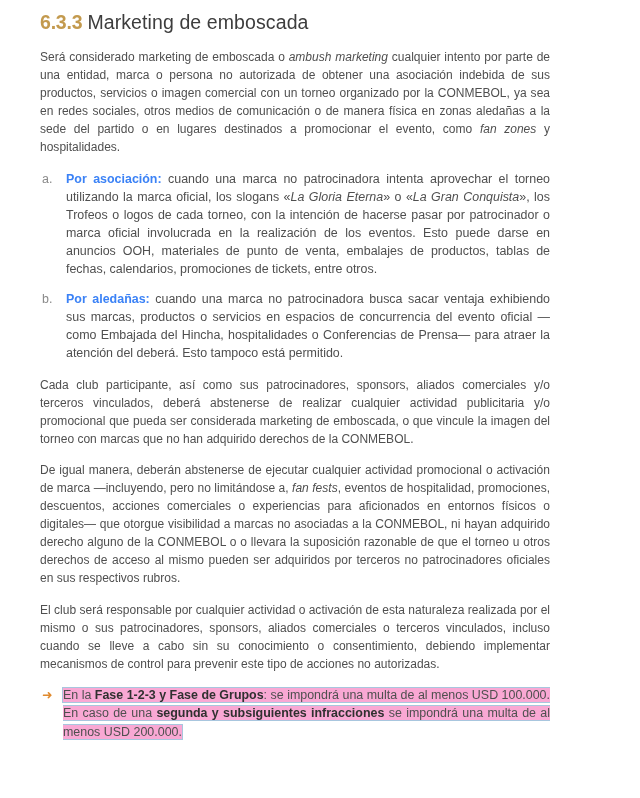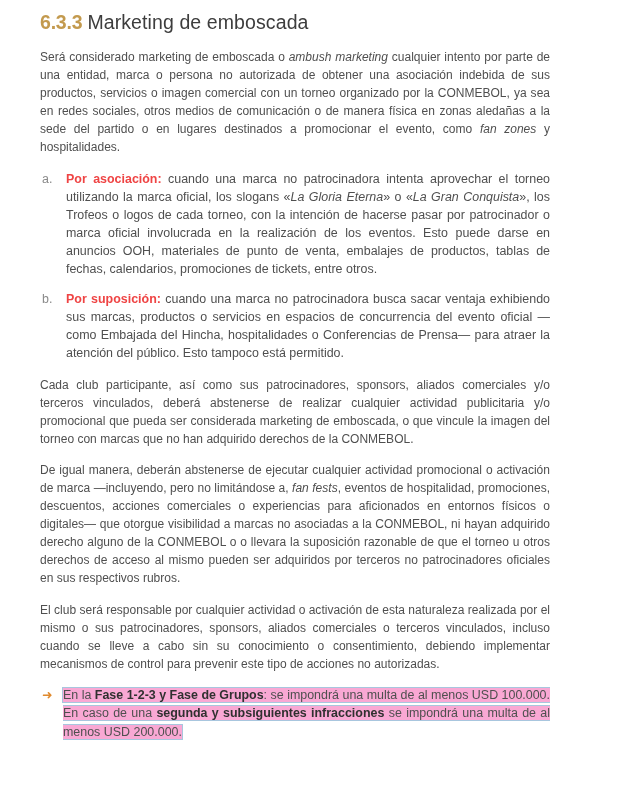--- a/index.html
+++ b/index.html
@@ -49,21 +49,21 @@
     margin: 0 0 13px 0;
     font-size: 12px;
     line-height: 18.1px;
     text-align: justify;
     color: #4f4f4f;
     letter-spacing: 0.01px;
   }
   p.body:last-child { margin-bottom: 0; }
 
   em.it { font-style: italic; }
-  b.bd  { font-weight: 700; color: #ef4444; }
+  b.bd  { font-weight: 700; color: #3b82f6; }
 
   a.mail {
     color: #5cc2f2;
     text-decoration: underline;
     text-decoration-color: #5cc2f2;
   }
 
   
   ol.alpha {
     list-style: none;
@@ -132,21 +132,21 @@
   </h2>
 
   <p class="body"><span>Será considerado marketing de emboscada o </span><em class="it">ambush marketing</em><span> cualquier intento por parte de una entidad, marca o persona no autorizada de obtener una asociación indebida de sus productos, servicios o imagen comercial con un torneo organizado por la CONMEBOL, ya sea en redes sociales, otros medios de comunicación o de manera física en zonas aledañas a la sede del partido o en lugares destinados a promocionar el evento, como </span><em class="it">fan zones</em><span> y hospitalidades.</span></p>
 
 
   <ol class="alpha">
     <li>
       <span class="marker">a.</span><b class="bd">Por asociación:</b><span> cuando una marca no patrocinadora intenta aprovechar el torneo utilizando la marca oficial, los slogans «</span><em class="it">La Gloria Eterna</em><span>» o «</span><em class="it">La Gran Conquista</em><span>», los Trofeos o logos de cada torneo, con la intención de hacerse pasar por patrocinador o marca oficial involucrada en la realización de los eventos. Esto puede darse en anuncios OOH, materiales de punto de venta, embalajes de productos, tablas de fechas, calendarios, promociones de tickets, entre otros.</span>
     </li>
     <li>
-      <span class="marker">b.</span><b class="bd">Por suposición:</b><span> cuando una marca no patrocinadora busca sacar ventaja exhibiendo sus marcas, productos o servicios en espacios de concurrencia del evento oficial —como Embajada del Hincha, hospitalidades o Conferencias de Prensa— para atraer la atención del público. Esto tampoco está permitido.</span>
+      <span class="marker">b.</span><b class="bd">Por aledañas:</b><span> cuando una marca no patrocinadora busca sacar ventaja exhibiendo sus marcas, productos o servicios en espacios de concurrencia del evento oficial —como Embajada del Hincha, hospitalidades o Conferencias de Prensa— para atraer la atención del deberá. Esto tampoco está permitido.</span>
     </li>
   </ol>
 
   <p class="body">Cada club participante, así como sus patrocinadores, sponsors, aliados comerciales y/o terceros vinculados, deberá abstenerse de realizar cualquier actividad publicitaria y/o promocional que pueda ser considerada marketing de emboscada, o que vincule la imagen del torneo con marcas que no han adquirido derechos de la CONMEBOL.</p>
 
   <p class="body"><span>De igual manera, deberán abstenerse de ejecutar cualquier actividad promocional o activación de marca —incluyendo, pero no limitándose a, </span><em class="it">fan fests</em><span>, eventos de hospitalidad, promociones, descuentos, acciones comerciales o experiencias para aficionados en entornos físicos o digitales— que otorgue visibilidad a marcas no asociadas a la CONMEBOL, ni hayan adquirido derecho alguno de la CONMEBOL o o llevara la suposición razonable de que el torneo u otros derechos de acceso al mismo pueden ser adquiridos por terceros no patrocinadores oficiales en sus respectivos rubros.</span></p>
 
 
   <p class="body">El club será responsable por cualquier actividad o activación de esta naturaleza realizada por el mismo o sus patrocinadores, sponsors, aliados comerciales o terceros vinculados, incluso cuando se lleve a cabo sin su conocimiento o consentimiento, debiendo implementar mecanismos de control para prevenir este tipo de acciones no autorizadas.</p>
 

